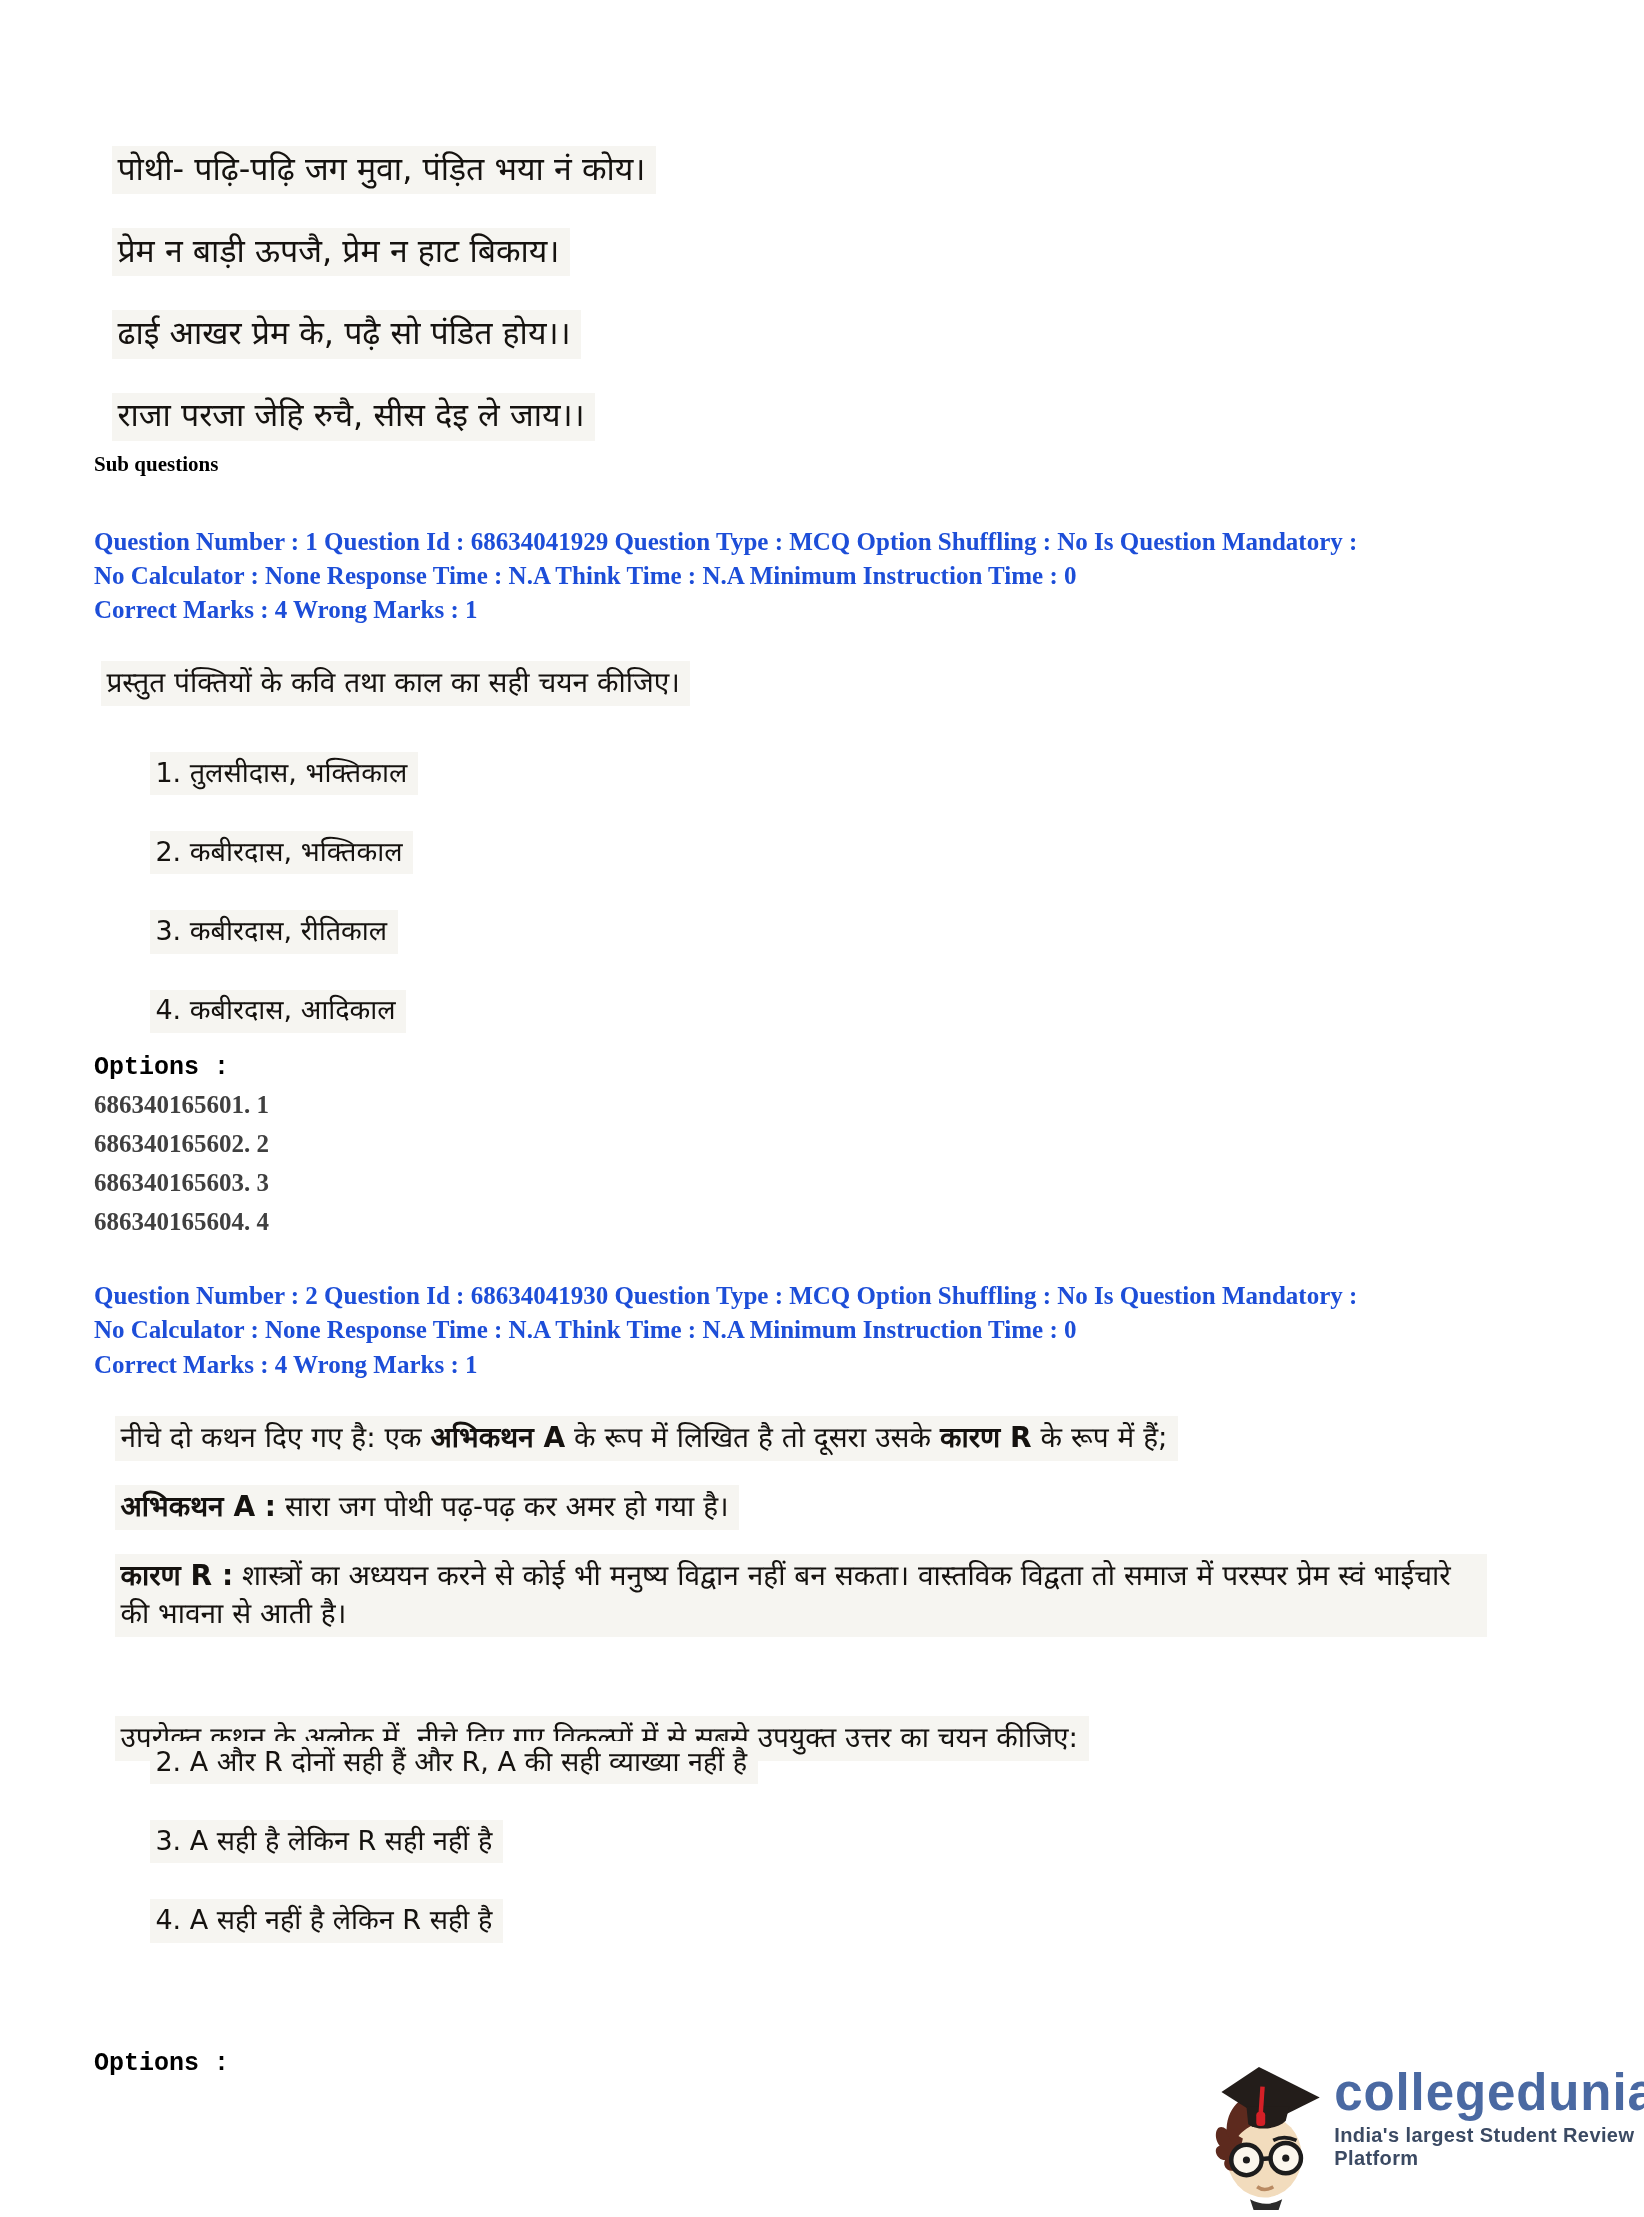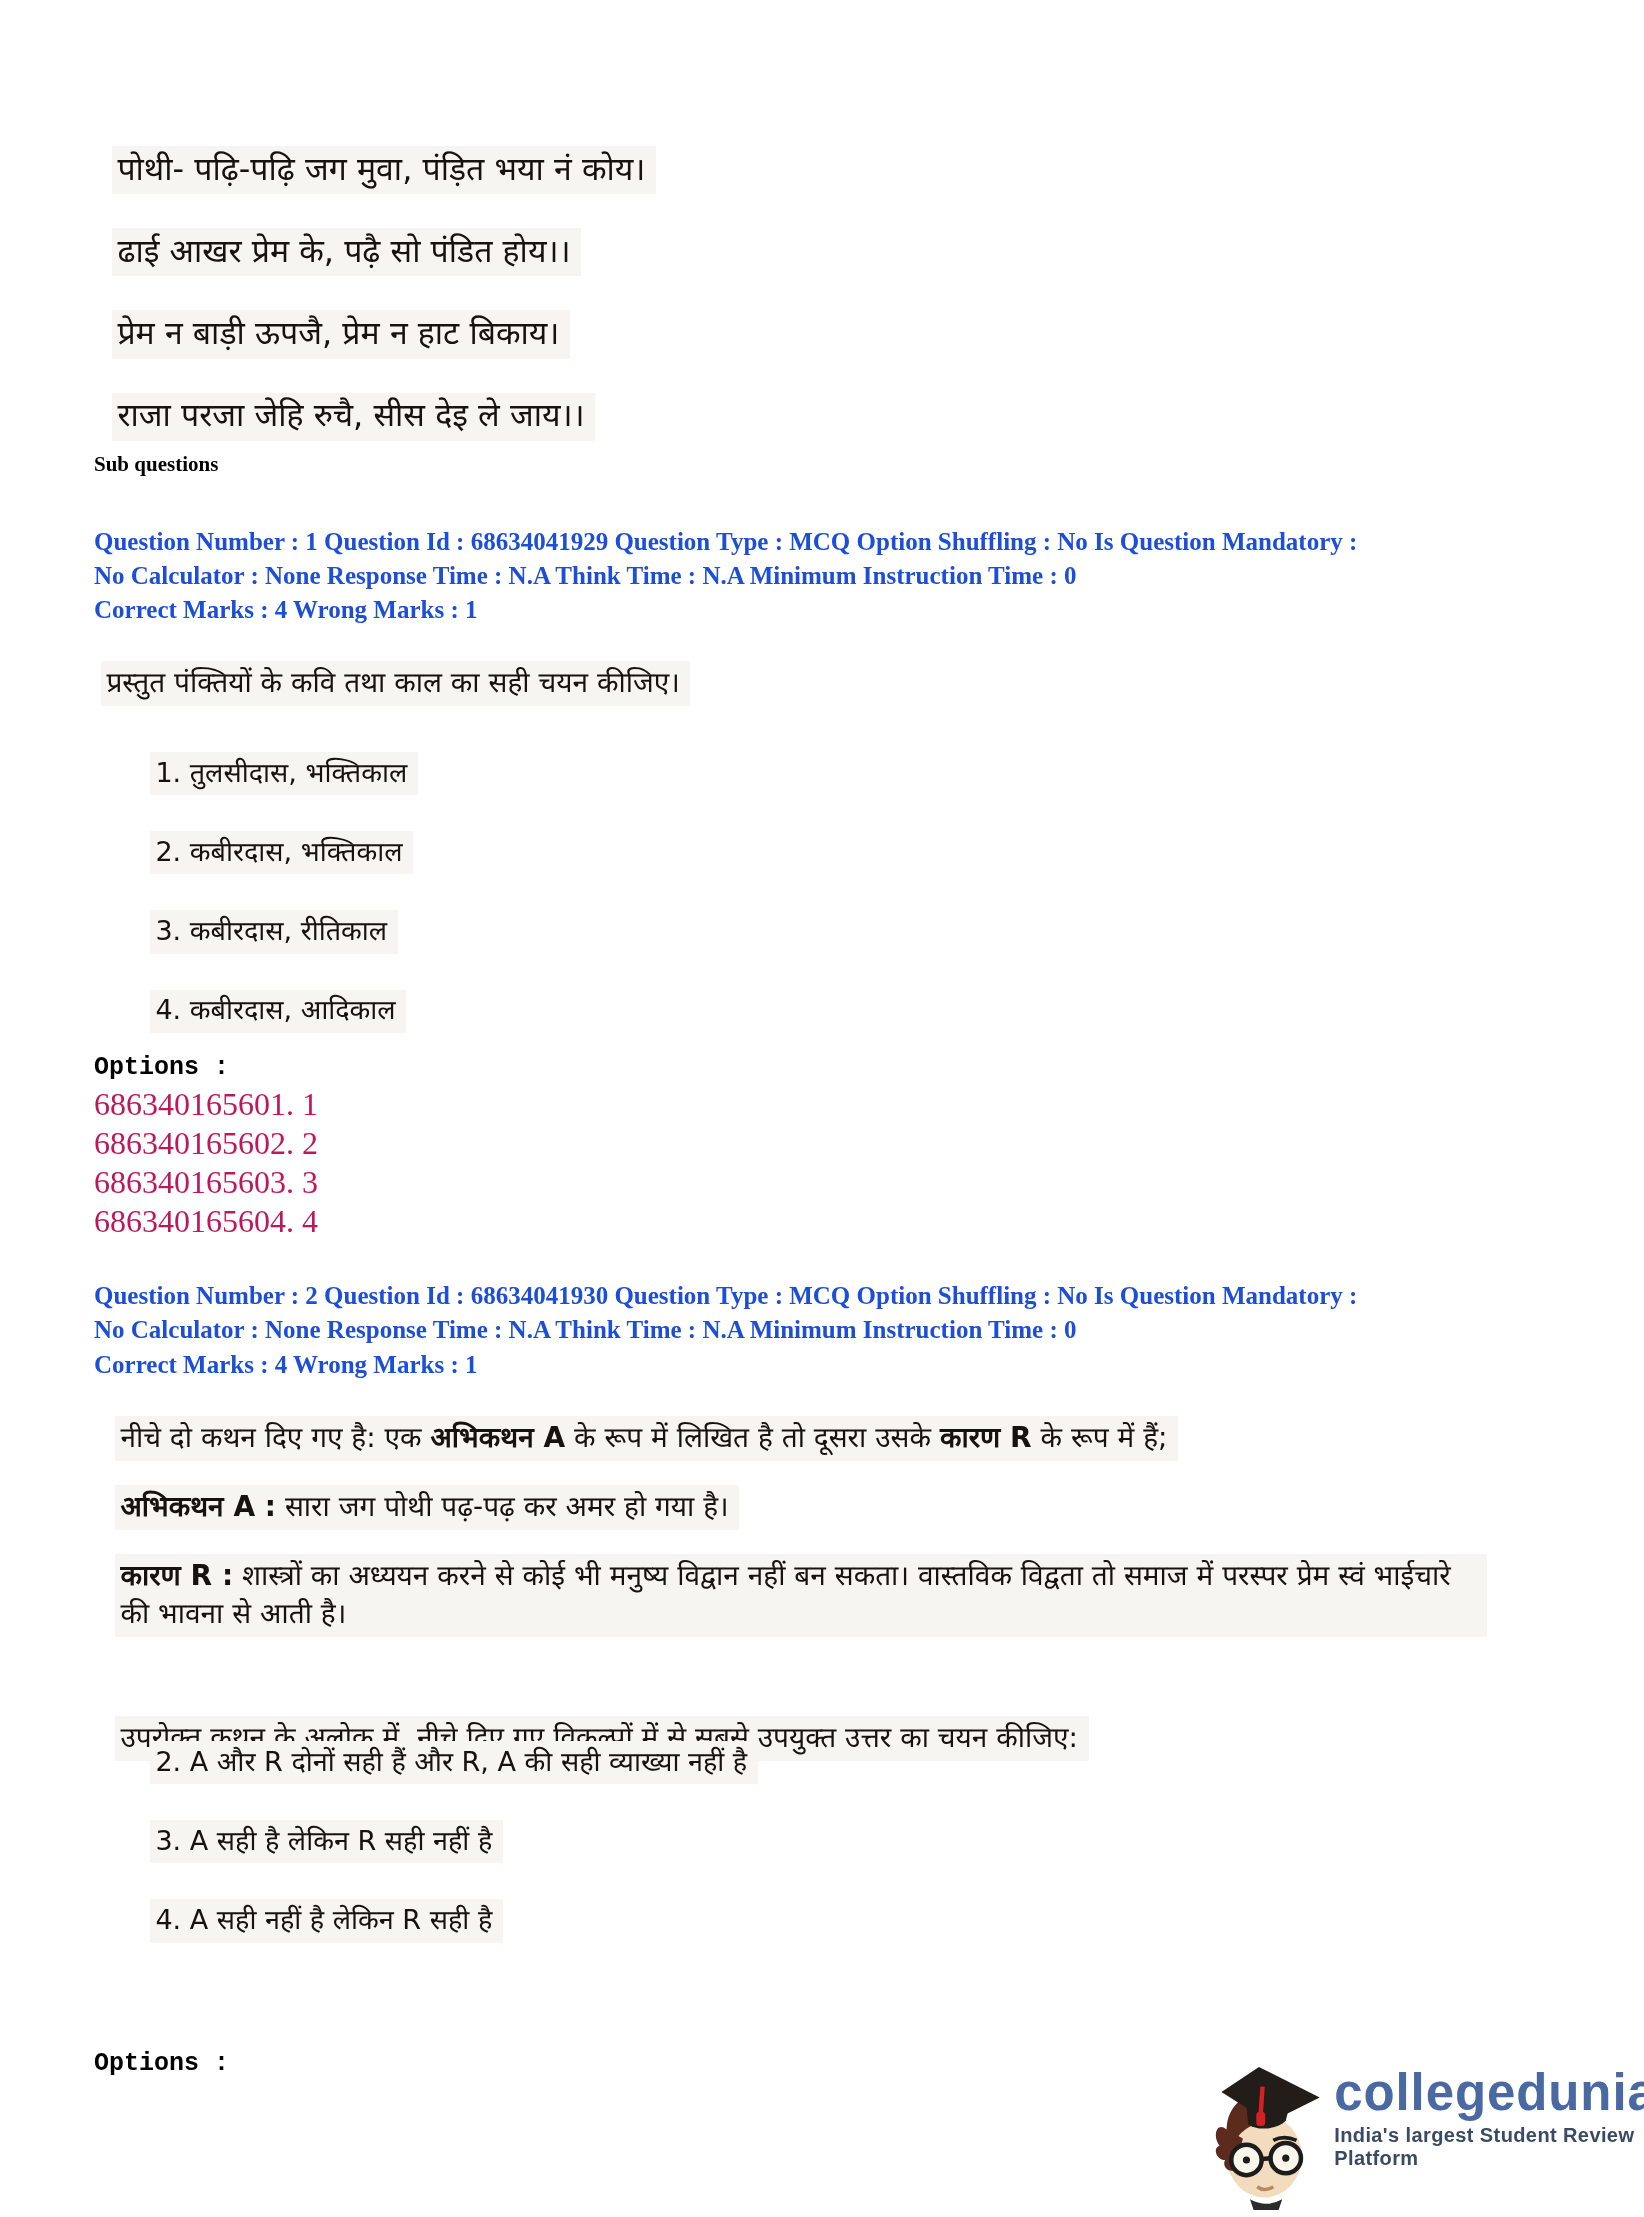--- a/index.html
+++ b/index.html
@@ -33,24 +33,24 @@
     font-weight: bold;
     font-size: 25px;
     line-height: 34px;
     color: #1d4ed8;
     white-space: nowrap;
   }
   .subq { font-family: "Liberation Serif", serif; font-weight: bold; font-size: 21px; }
   .opts-heading { font-family: Liberation Mono, monospace; font-weight: bold; font-size: 25px; }
   .optid {
     font-family: "Liberation Serif", serif;
-    font-weight: normal;
-    font-size: 32px;
+    font-weight: bold;
+    font-size: 25px;
     line-height: 39px;
-    color: #be185d;
+    color: #404040;
   }
   
   .logo-wrap { display: flex; align-items: flex-start; }
   .brand-row { display: flex; align-items: flex-start; }
   .brand-text {
     font-family: "Liberation Sans", sans-serif;
     font-weight: bold;
     font-size: 51px;
     letter-spacing: 0.9px;
     line-height: 52px;
@@ -63,22 +63,22 @@
     letter-spacing: 0.4px;
   }
 </style>
 </head>
 <body>
 
 <div class="page">
 
   <div class="abs" style="left:112px; top:146px;">
     <div style="margin-bottom:34px;"><span class="hindi poem-line">पोथी- पढ़ि-पढ़ि जग मुवा, पंड़ित भया नं कोय।</span></div>
+    <div style="margin-bottom:34px;"><span class="hindi poem-line">प्रेम न बाड़ी ऊपजै, प्रेम न हाट बिकाय।</span></div>
     <div style="margin-bottom:34px;"><span class="hindi poem-line">ढाई आखर प्रेम के, पढ़ै सो पंडित होय।।</span></div>
-    <div style="margin-bottom:34px;"><span class="hindi poem-line">प्रेम न बाड़ी ऊपजै, प्रेम न हाट बिकाय।</span></div>
     <div><span class="hindi poem-line">राजा परजा जेहि रुचै, सीस देइ ले जाय।।</span></div>
   </div>
 
   <div class="abs subq" style="left:94px; top:452px;">Sub questions</div>
 
   <div class="abs" style="left:94px; top:525px;">
     <div class="meta">Question Number : 1 Question Id : 68634041929 Question Type : MCQ Option Shuffling : No Is Question Mandatory :</div>
     <div class="meta">No Calculator : None Response Time : N.A Think Time : N.A Minimum Instruction Time : 0</div>
   </div>
   <div class="abs meta" style="left:94px; top:593px;">Correct Marks : 4 Wrong Marks : 1</div>

